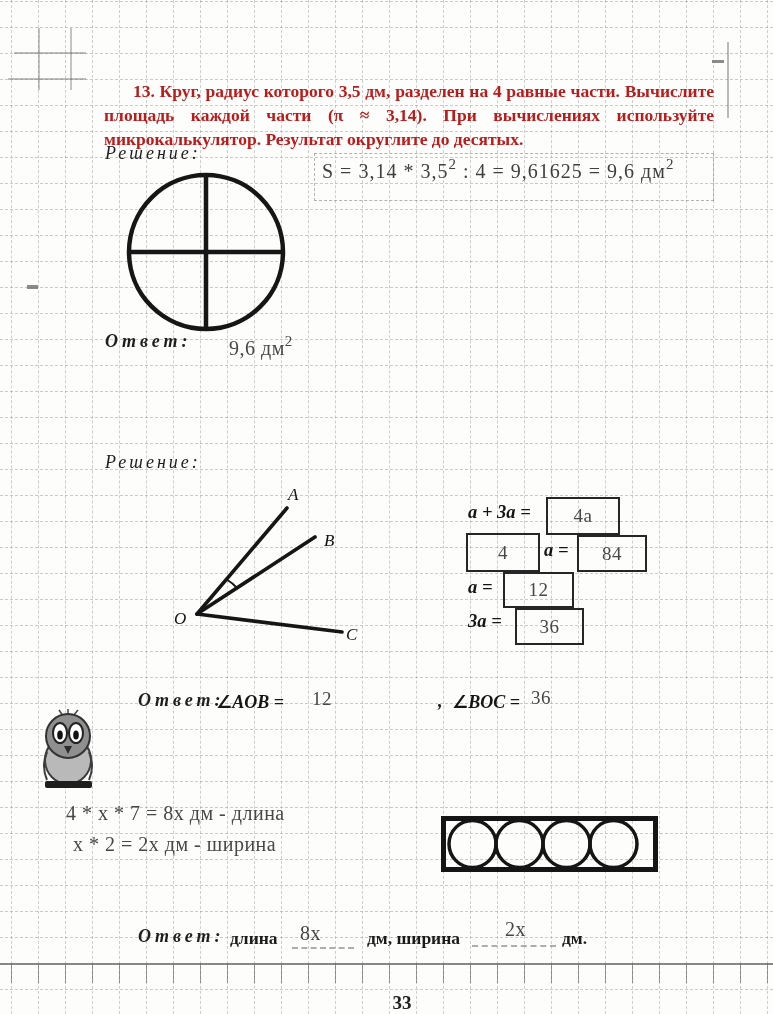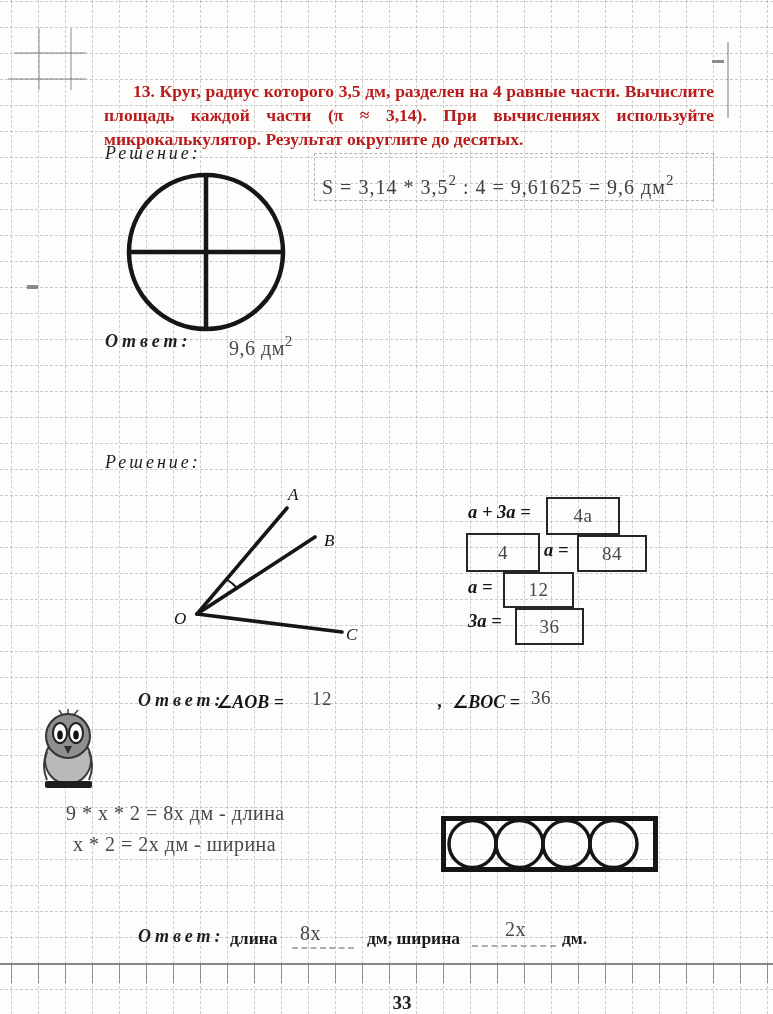--- a/index.html
+++ b/index.html
@@ -32,21 +32,21 @@
     font-style:italic;font-size:18px;letter-spacing:3px;color:#1e1e1e;
   }
   .script-label.bold{font-weight:bold;letter-spacing:4px;}
   .hand{
     position:absolute;
     font-size:20px;color:#474747;letter-spacing:.5px;white-space:nowrap;
   }
   .hand .sup,.formula .sup{font-size:15px;position:relative;top:-9px;}
   .formula{
     position:absolute;left:322px;top:160px;
-    font-size:20px;color:#3f3f3f;letter-spacing:1px;white-space:nowrap;margin-top:16px;
+    font-size:20px;color:#3f3f3f;letter-spacing:1px;white-space:nowrap;
   }
   .formula-box{
     position:absolute;left:314px;top:153px;width:398px;height:46px;
     border:1px dashed rgba(120,120,120,.55);
   }
   .ansline{position:absolute;white-space:nowrap;}
   .math{font-style:italic;font-weight:bold;font-size:18px;color:#161616;}
   .angsym{font-family:"Liberation Serif","DejaVu Sans",serif;}
   .wbox{
     position:absolute;border:2px solid #262626;background:transparent;
@@ -253,21 +253,21 @@
       <circle cx="35" cy="28" r="22" fill="#8f8f8f" stroke="#333" stroke-width="2"></circle>
       <ellipse cx="27" cy="25" rx="7" ry="10" fill="#fff" stroke="#222" stroke-width="2"></ellipse>
       <ellipse cx="43" cy="25" rx="7" ry="10" fill="#fff" stroke="#222" stroke-width="2"></ellipse>
       <ellipse cx="27" cy="27" rx="2.8" ry="4.5" fill="#111"></ellipse>
       <ellipse cx="43" cy="27" rx="2.8" ry="4.5" fill="#111"></ellipse>
       <path d="M 31 38 L 39 38 L 35 46 Z" fill="#2d2d2d"></path>
       <rect x="12" y="73" width="47" height="7" rx="2" fill="#1e1e1e"></rect>
     </svg>
 
 
-    <span class="hand" style="left:66px;top:802px;">9 * x * 2 = 8x дм - длина</span>
+    <span class="hand" style="left:66px;top:802px;">4 * x * 7 = 8x дм - длина</span>
     <span class="hand" style="left:73px;top:833px;">x * 2 = 2x дм - ширина</span>
 
     <svg style="left:441px;top:816px;" width="218" height="57" viewBox="0 0 218 57">
       <rect x="2.5" y="2.5" width="212" height="51" fill="none" stroke="#151515" stroke-width="5"></rect>
       <circle cx="31.5" cy="28" r="23.5" fill="none" stroke="#151515" stroke-width="3.5"></circle>
       <circle cx="78.5" cy="28" r="23.5" fill="none" stroke="#151515" stroke-width="3.5"></circle>
       <circle cx="125.5" cy="28" r="23.5" fill="none" stroke="#151515" stroke-width="3.5"></circle>
       <circle cx="172.5" cy="28" r="23.5" fill="none" stroke="#151515" stroke-width="3.5"></circle>
     </svg>
 

